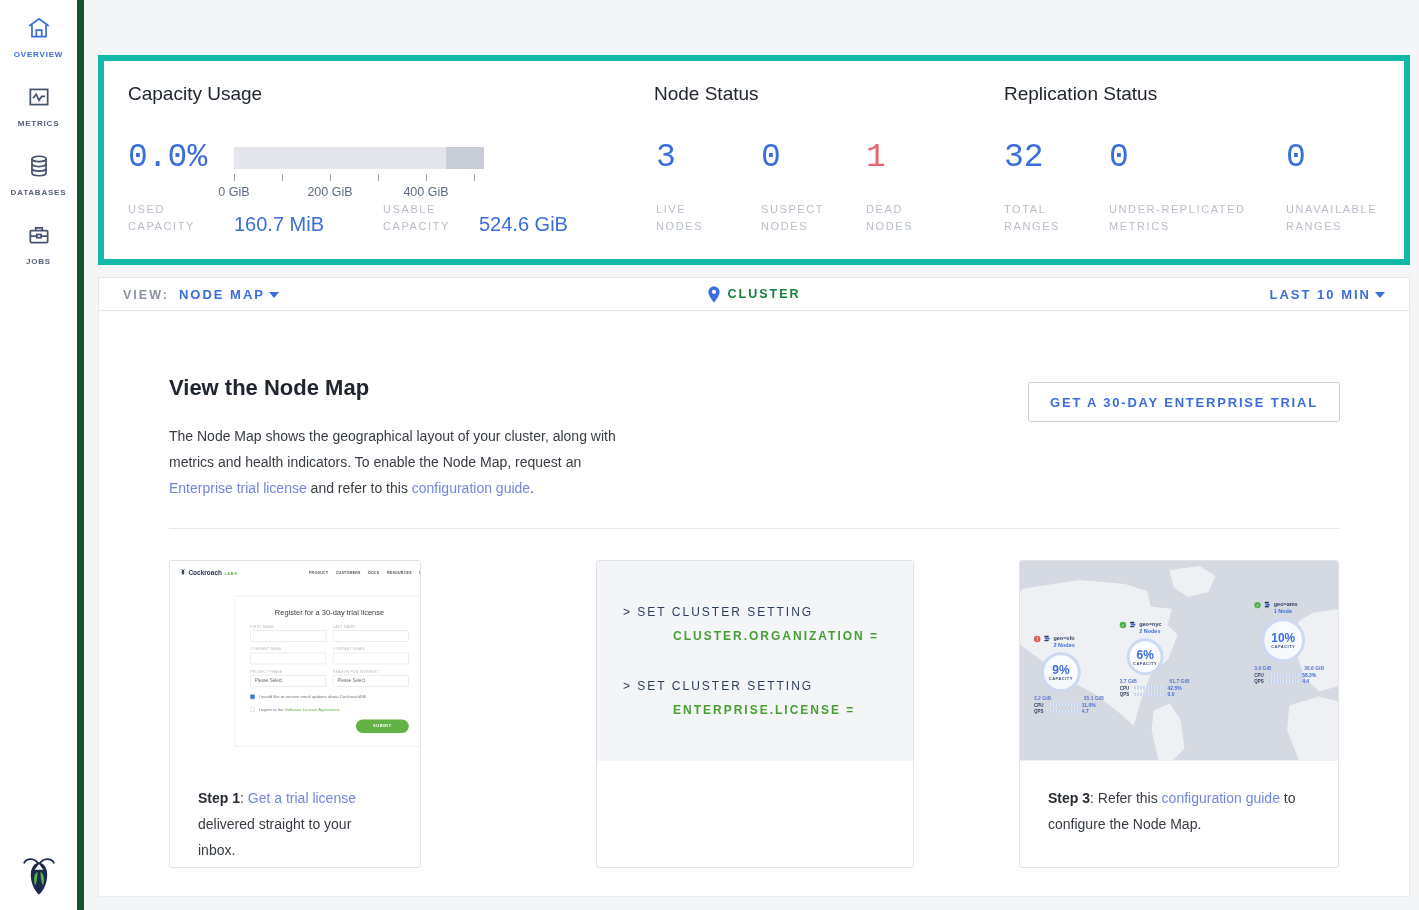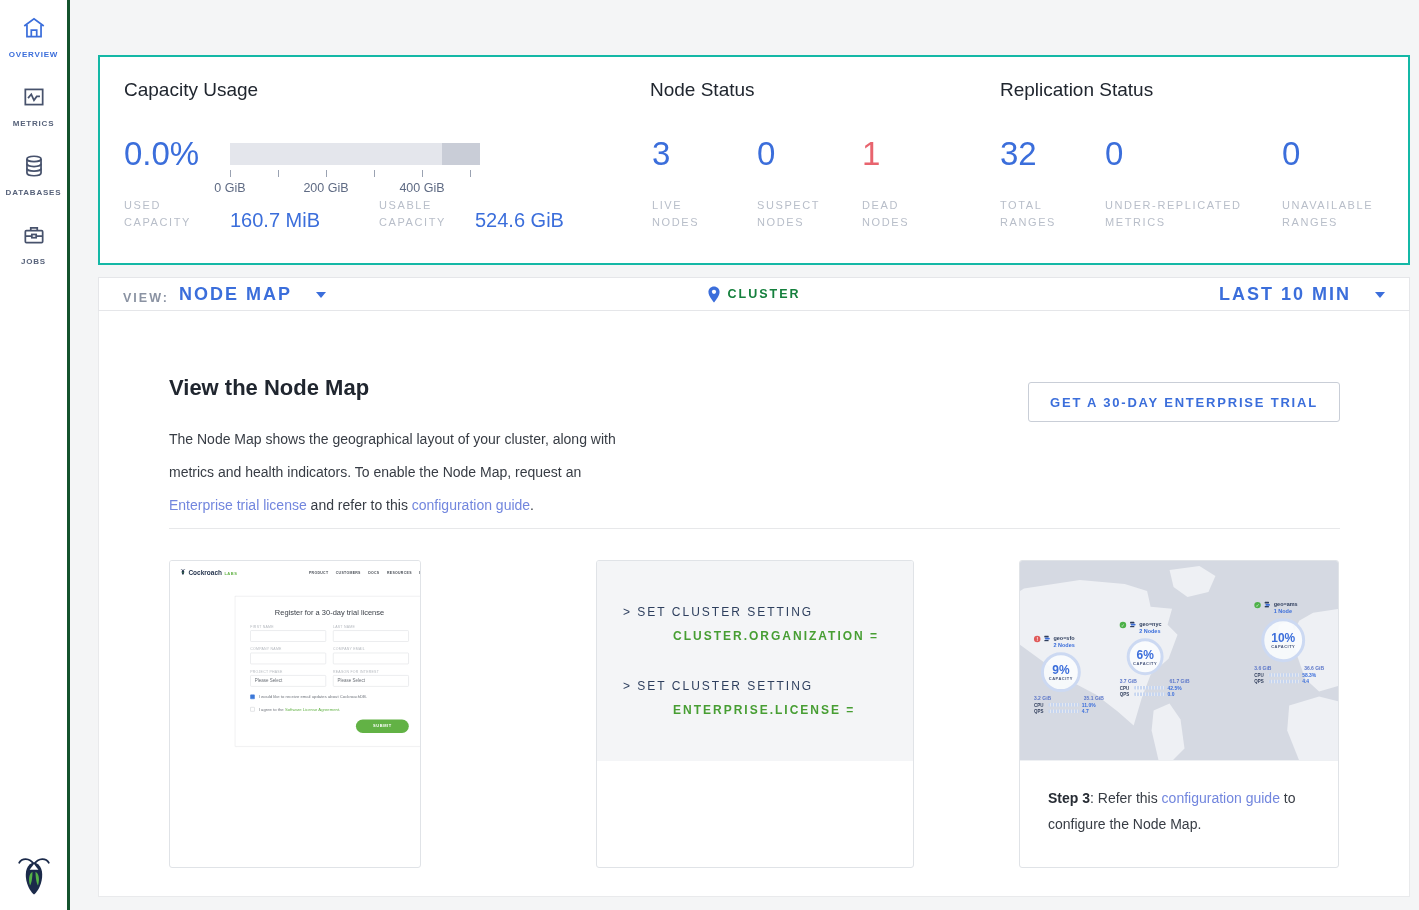--- a/index.html
+++ b/index.html
@@ -5,75 +5,75 @@
   * { box-sizing: border-box; margin: 0; padding: 0; }
   html,body { width:1419px; height:910px; }
   body {
     font-family: "Liberation Sans", "DejaVu Sans", sans-serif;
     background:#f4f5f6; color:#373c44; overflow:hidden;
     -webkit-font-smoothing:antialiased;
   }
   #page { position:relative; width:1419px; height:910px; background:#f4f5f6; }
 
   
-  .sidebar { position:absolute; left:0; top:0; width:70px; height:910px;
-    background:#fff; border-right:3px solid #14532d; z-index:5; }
+  .sidebar { position:absolute; left:0; top:0; width:84px; height:910px;
+    background:#fff; border-right:7px solid #14532d; z-index:5; }
   .nav-item { display:flex; flex-direction:column; align-items:center; gap:9px;
     padding:15px 0 10px; cursor:pointer; }
   .nav-item .nv-label { font-size:8px; font-weight:700; letter-spacing:0.8px;
     color:#57627a; }
   .nav-item svg { stroke:#47526c; }
   .nav-item.active .nv-label { color:#3b6edb; }
   .nav-item.active svg { stroke:#3b6edb; }
   .sidebar-logo { position:absolute; left:0; right:0; bottom:14px;
     display:flex; justify-content:center; }
 
   
   .page-title { position:absolute; left:98px; top:13px; font-size:21px;
     font-weight:600; letter-spacing:5px; color:#1e242e; }
 
   
   .summary-panel { position:absolute; left:98px; top:55px; width:1312px; height:210px;
-    background:#fff; border:2px solid #14b8a6; }
+    background:#fff; border:6px solid #14b8a6; }
   .sec-title { position:absolute; top:22px; font-size:19px; font-weight:500; color:#20262f; }
   .big-num { position:absolute; top:78px; font-size:33px; line-height:38px;
-    font-weight:400; color:#3b6edb; }
+    font-weight:400; color:#3b6edb;font-family:Liberation Mono, monospace; }
   .big-num.red { color:#e8646e; }
   .mini-label { position:absolute; top:140px; font-size:11px; line-height:17px;
     font-weight:500; letter-spacing:1.6px; color:#b8bec9; }
   .mini-value { position:absolute; top:152px; font-size:20px; font-weight:500; color:#3b6edb; }
 
   .gauge { position:absolute; left:130px; top:86px; width:250px; height:60px; }
   .gauge-bar { position:absolute; left:0; top:0; width:250px; height:22px; background:#e4e6ec; }
   .gauge-bar .gauge-dark { position:absolute; right:0; top:0; width:38px; height:22px; background:#c9cdd7; }
   .gauge-tick { position:absolute; top:27px; width:1px; height:7px; background:#9aa2b2; }
   .gauge-tick-label { position:absolute; top:38px; width:64px; text-align:center;
     font-size:12.5px; color:#5f6b84; }
 
   
   .view-bar { position:absolute; left:98px; top:277px; width:1312px; height:34px;
     background:#fff; border:1px solid #e5e6e9; display:flex; align-items:center;
     padding:0 24px; }
   .vb-left { display:flex; align-items:flex-end; gap:10px; }
   .vb-view-label { font-size:12.5px; letter-spacing:2px; color:#8b93a3; font-weight:600; }
-  .vb-dropdown { display:flex; align-items:center; gap:24px; cursor:pointer;
-    font-size:18px; letter-spacing:2px; color:#3b6edb; font-weight:600; }
+  .vb-dropdown { display:flex; align-items:center; gap:4px; cursor:pointer;
+    font-size:13px; letter-spacing:2px; color:#3b6edb; font-weight:600; }
   .vb-center { position:absolute; left:50%; transform:translateX(-50%);
     display:flex; align-items:center; gap:7px; }
   .vb-scope { font-size:12.5px; letter-spacing:2px; color:#15803d; font-weight:600; }
   .vb-right { margin-left:auto; }
   .caret { width:0; height:0; border-left:5px solid transparent;
     border-right:5px solid transparent; border-top:6px solid #3b6edb; margin-top:1px; }
 
   
   .content { position:absolute; left:98px; top:311px; width:1312px; height:586px;
     background:#fff; border:1px solid #e9eaec; border-top:none; }
   .nm-title { position:absolute; left:70px; top:64px; font-size:22px; font-weight:600; color:#20262f; }
   .nm-desc { position:absolute; left:70px; top:112px; width:470px; font-size:14px;
-    line-height:33px; color:#373c44; }
+    line-height:26px; color:#373c44; }
   .link { color:#7286de; cursor:pointer; }
   .trial-btn { position:absolute; left:929px; top:71px; width:312px; height:40px;
     background:#fff; border:1px solid #c9ced7; border-radius:3px; cursor:pointer;
     font-family:inherit; font-size:13px; font-weight:600; letter-spacing:1.8px; color:#3b6edb; }
   .divider { position:absolute; left:70px; top:217px; width:1171px; height:1px; background:#e7e8ea; }
 
   .card { position:absolute; top:249px; height:308px; background:#fff;
     border:1px solid #e0e3e7; border-radius:3px; overflow:hidden; }
   .card1 { left:70px;  width:252px; }
   .card2 { left:497px; width:318px; }
@@ -331,20 +331,21 @@
                 <span class="ms-checkbox"></span>
                 <span class="ms-check-text"><span>I agree to the </span><span class="ms-green-link">Software License Agreement</span><span>.</span></span>
               </div>
               <div class="ms-submit-row">
                 <span class="ms-submit">SUBMIT</span>
               </div>
             </div>
           </div>
         </div>
       </div>
+      <p class="card-caption"><b>Step 1</b><span>: </span><span class="link">Get a trial license</span><span> delivered straight to your inbox.</span></p>
     </div>
 
     <div class="card card2">
       <div class="card-media code-media">
         <div class="code-group">
           <div class="code-prompt">&gt; SET CLUSTER SETTING</div>
           <div class="code-value">CLUSTER.ORGANIZATION =</div>
         </div>
         <div class="code-group">
           <div class="code-prompt">&gt; SET CLUSTER SETTING</div>

